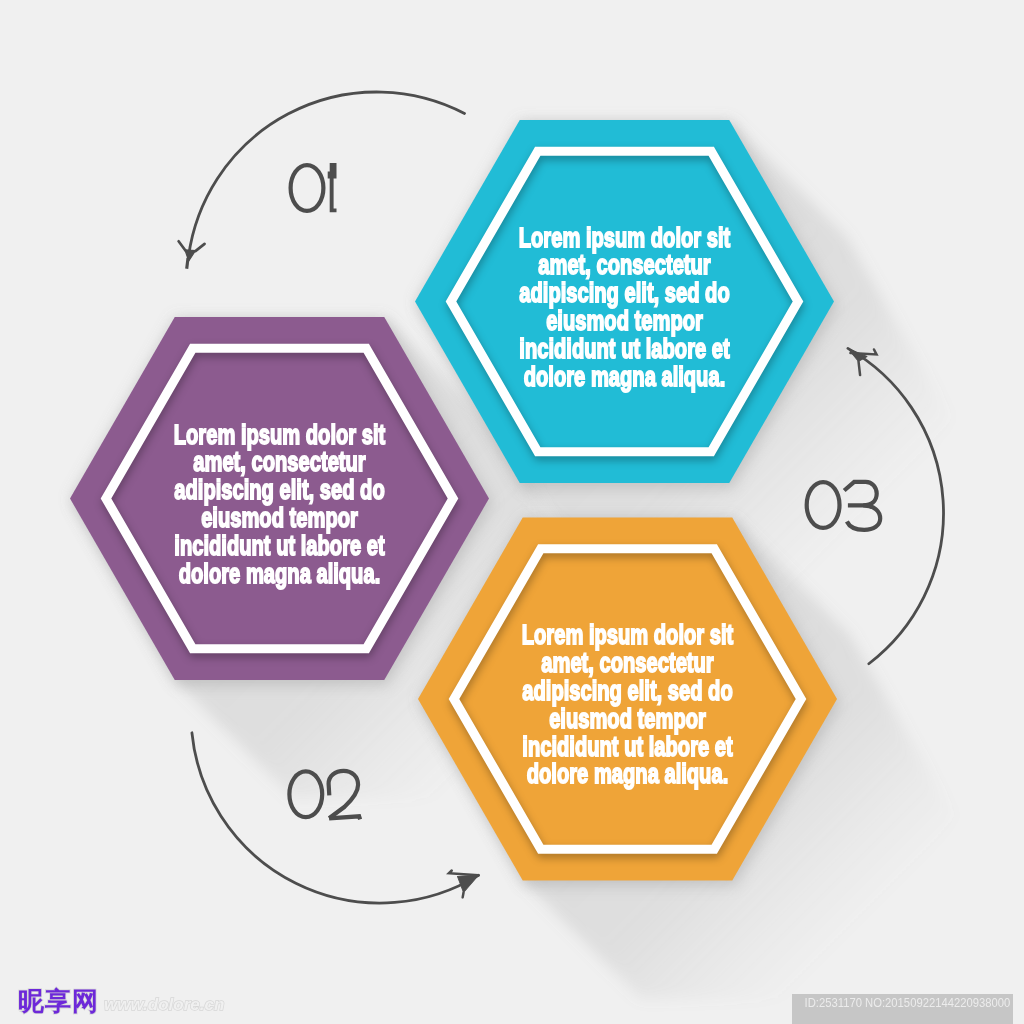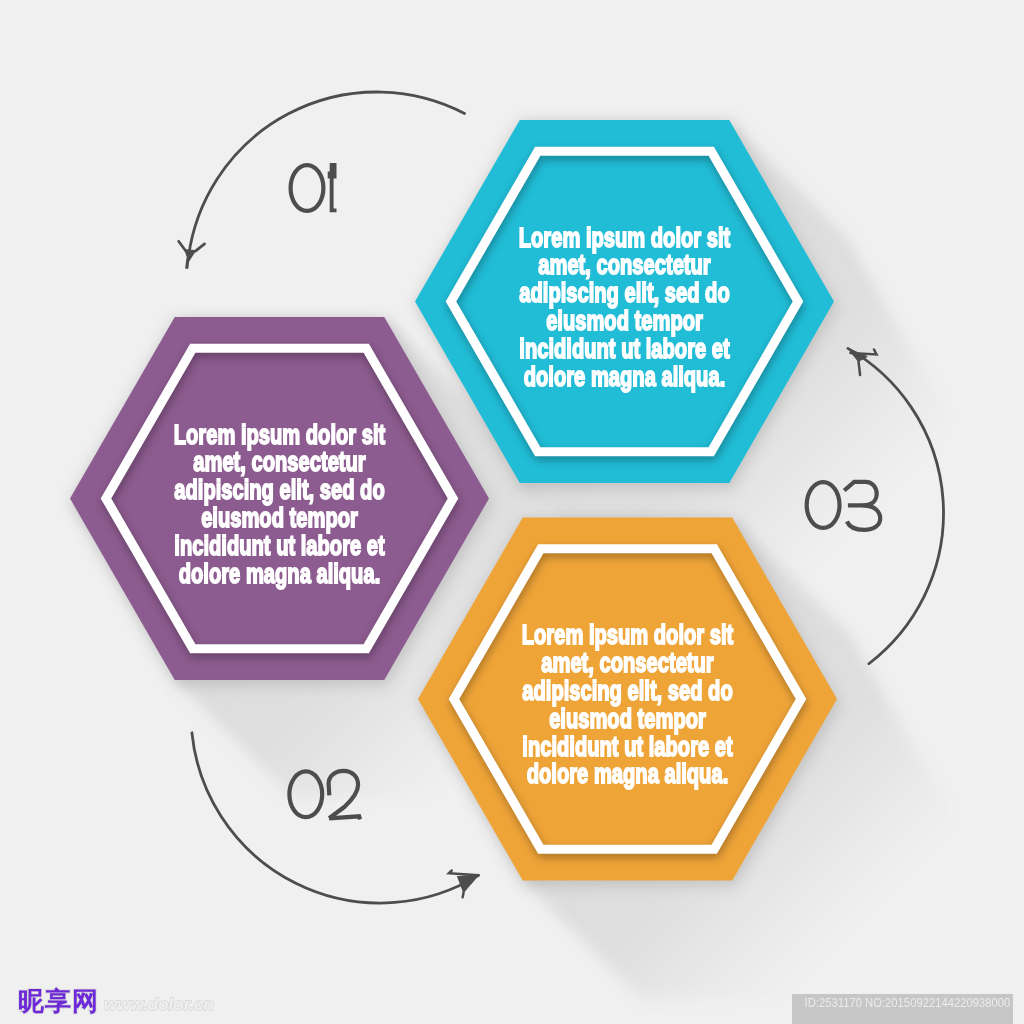--- a/index.html
+++ b/index.html
@@ -146,18 +146,18 @@
           <g transform="translate(843.7,480)">
             <path d="M0.5,10.5 L10.5,1.8 L22,1.8 C28.5,1.8 33,7.4 33,13.6 C33,20.6 28.2,25.4 19.5,25.4 L4.2,25.4" fill="none" stroke="#4d4d4d" stroke-width="4.2"></path>
             <path d="M19.5,25.4 C30,25.4 36.5,31 36.5,38.6 C36.5,45.5 30,49.8 20.5,49.8 C12,49.8 5.5,46.5 3.2,41.5" fill="none" stroke="#4d4d4d" stroke-width="4.2"></path>
           </g>
         </g>
       </g>
   </svg>
 
   <div class="wm">
     <span class="wm-cn">昵享网</span>
-    <span class="wm-url">www.dolor.cn</span>
+    <span class="wm-url">www.dolore.cn</span>
   </div>
   <div class="idbar">
       <span>ID:2531170 NO:20150922144220938000</span>
     </div>
 </div>
 
 </body></html>

